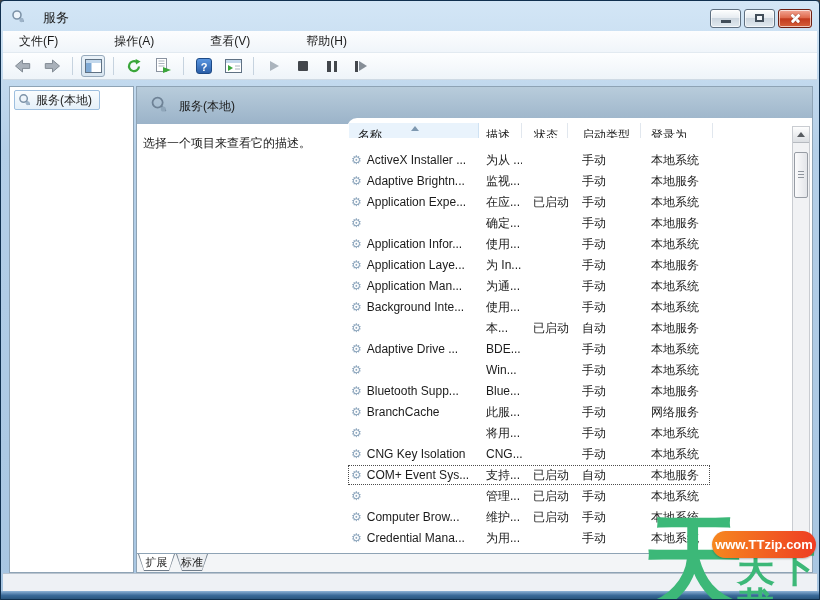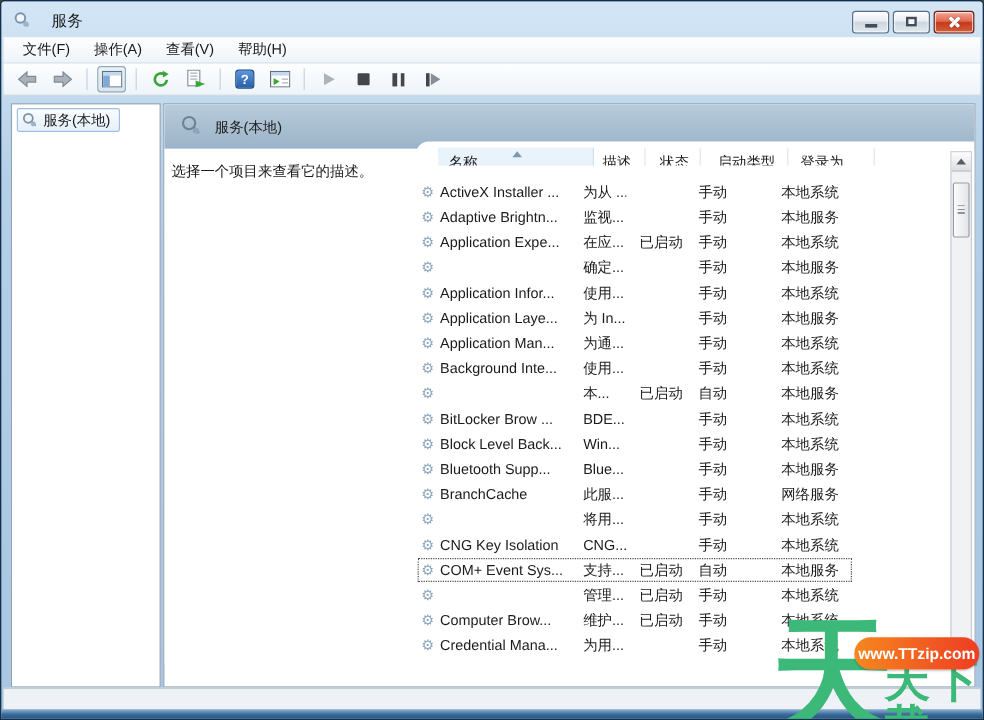--- a/index.html
+++ b/index.html
@@ -19,21 +19,21 @@
   .wbtn.close{width:34px;border-color:#6e1f12;
         background:linear-gradient(180deg,#f2a797,#e06a4d 45%,#c23a1e 52%,#d6603a);}
   .minbar{position:absolute;left:10px;bottom:4px;width:10px;height:3px;background:#414d59;}
   .restsq{position:absolute;left:10px;top:4px;width:9px;height:8px;border:2px solid #414d59;background:#f2f6fa;}
   .xbar{position:absolute;left:11px;top:7px;width:11px;height:2.5px;background:#fff;border-radius:1px;
         box-shadow:0 0 1px rgba(60,0,0,.7);}
   .x1{transform:rotate(45deg);} .x2{transform:rotate(-45deg);}
   
   .menubar{position:absolute;top:30px;left:2px;right:2px;height:22px;display:flex;align-items:flex-end;
         padding-left:6px;font-size:12px;background:linear-gradient(180deg,#fcfdfe,#f0f5fa);
-        border-bottom:1px solid #e2eaf1;}
+        border-bottom:1px solid #e2eaf1;gap:36px;}
   .mitem{padding:2px 10px;}
   
   .toolbar{position:absolute;top:52px;left:2px;right:2px;height:27px;display:flex;align-items:center;
         padding-left:8px;gap:5px;background:linear-gradient(180deg,#fdfeff,#eef4f9);
         border-bottom:1px solid #cfdae4;}
   .tbtn{width:24px;height:22px;display:flex;align-items:center;justify-content:center;flex:0 0 auto;}
   .tbtn.pressed{border:1px solid #96a9bb;border-radius:3px;background:linear-gradient(180deg,#eaf2f9,#d8e5f0);}
   .tsep{width:1px;height:18px;background:#c6d3df;margin:0 3px;flex:0 0 auto;}
   .helpbox{width:16px;height:16px;border-radius:3px;color:#fff;font-weight:bold;font-size:11px;
         line-height:16px;text-align:center;background:linear-gradient(180deg,#5a96e0,#2a5ea8);
@@ -53,21 +53,21 @@
   .mainpanel{position:absolute;left:135px;top:85px;width:677px;height:487px;background:#fff;
         border:1px solid #8ea3b5;overflow:hidden;}
   .band{position:absolute;top:0;left:0;right:0;height:37px;background:linear-gradient(180deg,#b8ccdb,#9bb3c9);}
   .band-ic{position:absolute;left:13px;top:8px;}
   .band-title{position:absolute;left:42px;top:11px;font-size:12px;}
   .mainbody{position:absolute;left:0;right:0;top:37px;height:429px;background:#fff;}
   .hint{position:absolute;left:6px;top:11px;font-size:12px;}
   
   .tablepanel{position:absolute;left:210px;top:31px;width:465px;height:435px;background:#fff;border-radius:10px 0 0 0;}
   .thead{position:absolute;top:0;left:0;width:445px;height:31px;font-size:12px;}
-  .hcell{position:absolute;top:5px;height:15px;line-height:25px;border-right:1px solid #e1e7ee;overflow:hidden;white-space:nowrap;margin-left:16px;}
+  .hcell{position:absolute;top:5px;height:15px;line-height:25px;border-right:1px solid #e1e7ee;overflow:hidden;white-space:nowrap;}
   .h-name{left:2px;width:130px;padding-left:9px;background:#e9f3fc;border-right:1px solid #cfe2f3;}
   .h-desc{left:132px;width:43px;padding-left:7px;}
   .h-status{left:175px;width:46px;padding-left:12px;}
   .h-startup{left:221px;width:73px;padding-left:14px;}
   .h-logon{left:294px;width:72px;padding-left:10px;}
   .sortarrow{position:absolute;left:62px;top:3px;width:0;height:0;
         border-left:4px solid transparent;border-right:4px solid transparent;border-bottom:5px solid #7e98b0;}
   .rows{position:absolute;top:32px;left:0;width:445px;}
   .trow{position:relative;height:21px;font-size:12px;}
   .cell{position:absolute;top:0;height:21px;line-height:21px;white-space:nowrap;overflow:hidden;}
@@ -338,31 +338,30 @@
               <span></span>
             </div>
             <div class="cell c-desc">本...</div>
             <div class="cell c-status">已启动</div>
             <div class="cell c-startup">自动</div>
             <div class="cell c-logon">本地服务</div>
           </div>
           <div class="trow">
             <div class="cell c-name">
               <span class="gear">⚙</span>
-              <span>BitLocker Brow ...</span>
+              <span>Adaptive Drive ...</span>
             </div>
             <div class="cell c-desc">BDE...</div>
             <div class="cell c-status"></div>
             <div class="cell c-startup">手动</div>
             <div class="cell c-logon">本地系统</div>
           </div>
           <div class="trow">
             <div class="cell c-name">
               <span class="gear">⚙</span>
-              <span>Block Level Back...</span>
             </div>
             <div class="cell c-desc">Win...</div>
             <div class="cell c-status"></div>
             <div class="cell c-startup">手动</div>
             <div class="cell c-logon">本地系统</div>
           </div>
           <div class="trow">
             <div class="cell c-name">
               <span class="gear">⚙</span>
               <span>Bluetooth Supp...</span>
@@ -445,20 +444,30 @@
       <div class="vscroll">
         <div class="sbtn">
             <span class="tri-up"></span>
           </div>
         <div class="sthumb">
             <span class="grip"></span>
           </div>
       </div>
     </div>
 
+    <div class="tabstrip">
+      <div class="tab tab-ext">
+        <span class="tab-outer"></span>
+        <span class="tab-inner">扩展</span>
+      </div>
+      <div class="tab tab-std inactive">
+        <span class="tab-outer"></span>
+        <span class="tab-inner">标准</span>
+      </div>
+    </div>
   </div>
 
   <div class="statusstrip"></div>
   <div class="framebottom"></div>
 
   <div class="watermark">
     <span class="wm-big" style="color: rgb(60, 184, 120);">天</span>
     <span class="wm-small" style="color: rgb(60, 184, 120);">天下载</span>
     <span class="wm-pill" style="background: linear-gradient(90deg, rgb(246, 135, 31), rgb(238, 61, 35));">www.TTzip.com</span>
   </div>

